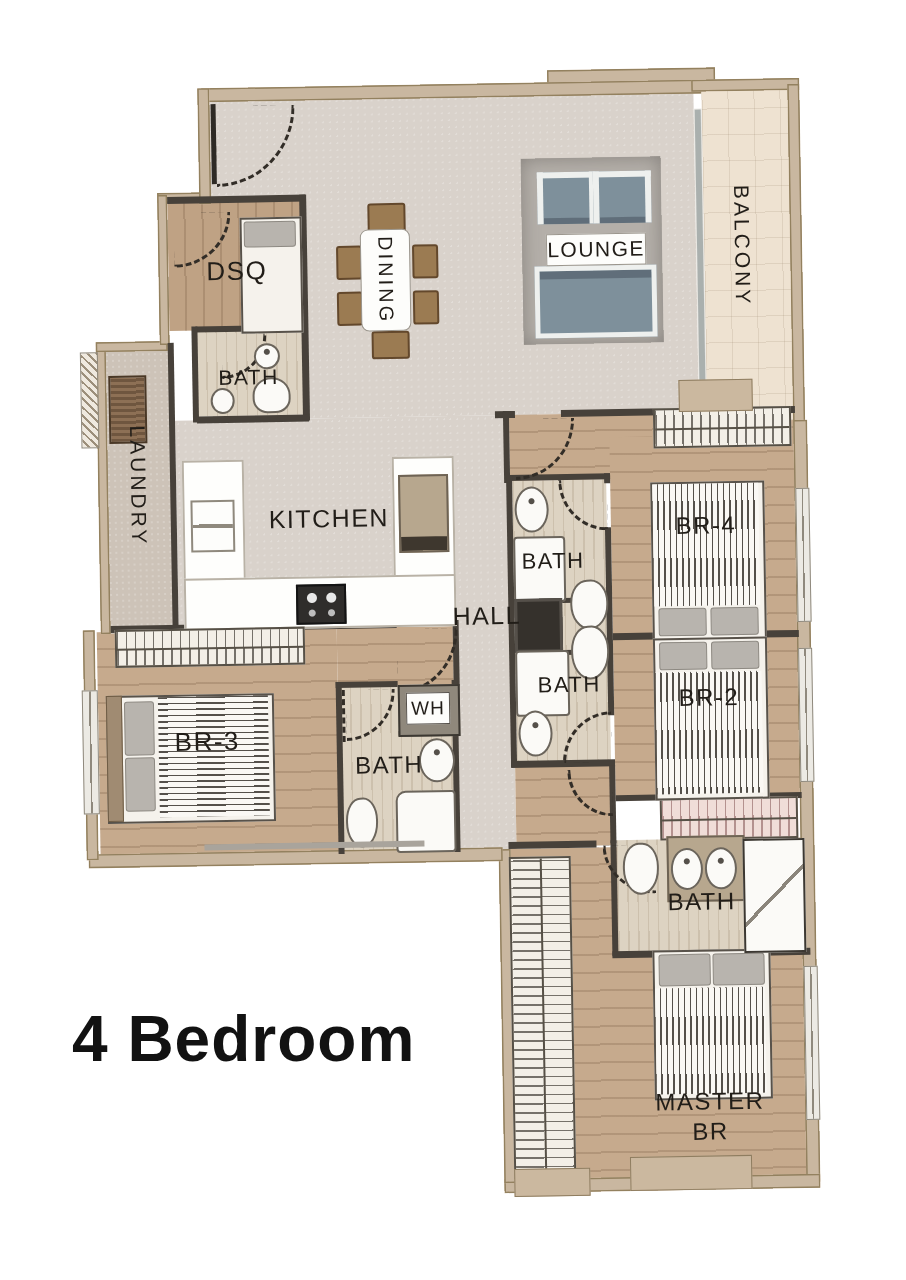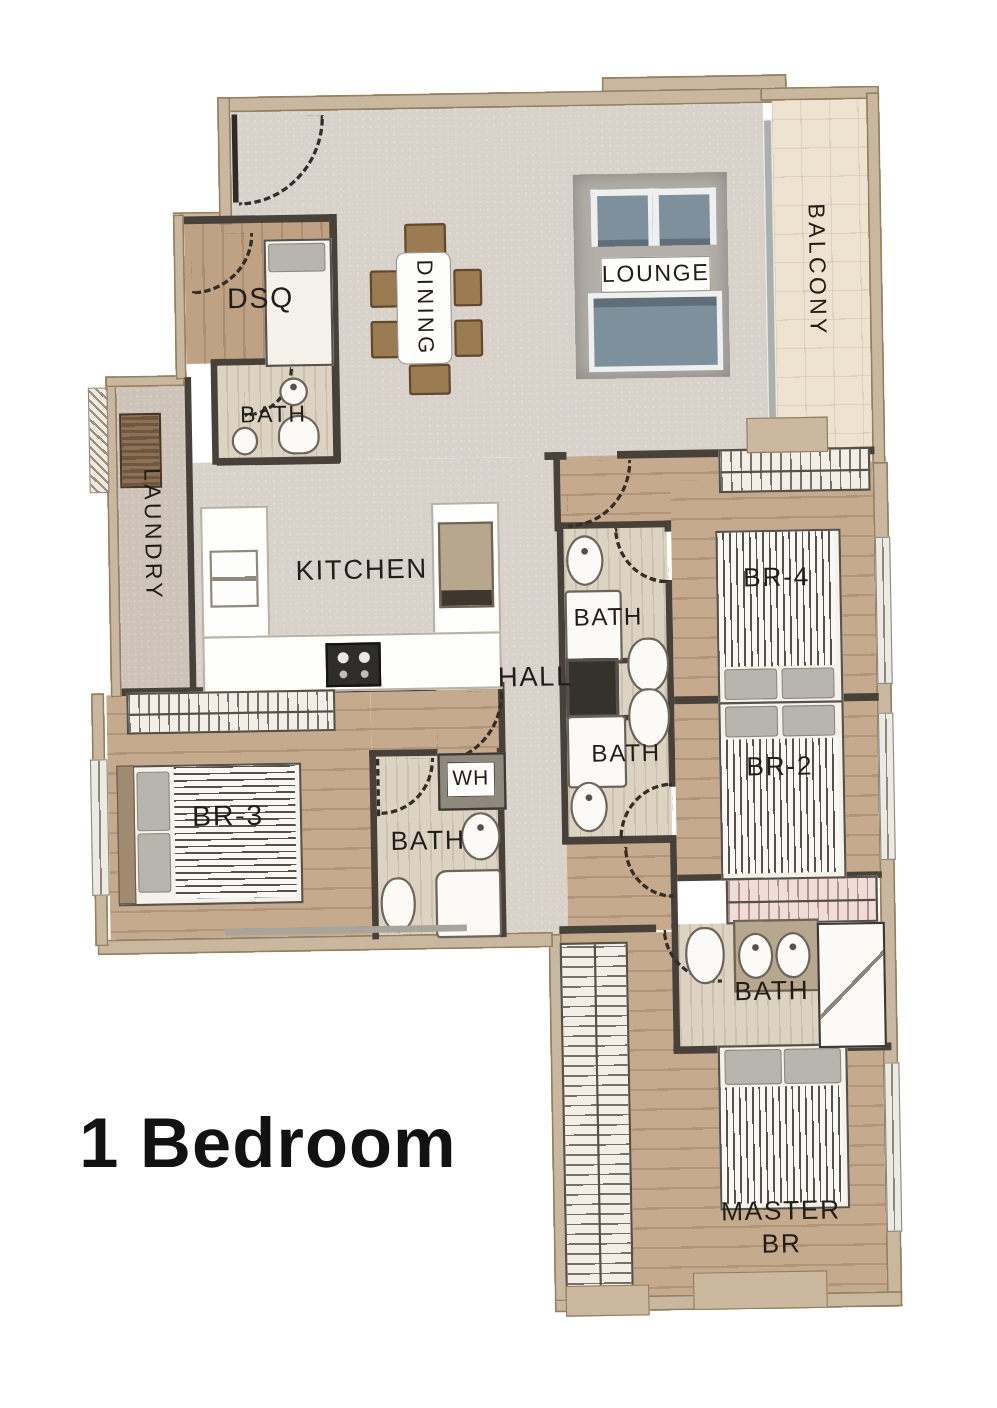--- a/index.html
+++ b/index.html
@@ -262,14 +262,14 @@
     <div class="lbl lbl-c" style="left:652px;top:516px;width:110px;font-size:24px;">BR-4</div>
     <div class="lbl" style="left:536px;top:674px;font-size:22px;">BATH</div>
     <div class="lbl lbl-c" style="left:652px;top:688px;width:110px;font-size:24px;">BR-2</div>
     <div class="lbl" style="left:172px;top:722px;font-size:26px;">BR-3</div>
     <div class="lbl" style="left:352px;top:750px;font-size:24px;">BATH</div>
     <div class="lbl" style="left:662px;top:892px;font-size:24px;">BATH</div>
     <div class="lbl lbl-c" style="left:616px;top:1092px;width:170px;font-size:24px;">MASTER</div>
     <div class="lbl lbl-c" style="left:616px;top:1122px;width:170px;font-size:24px;">BR</div>
   </div>
 
-  <div class="title">1 Bedroom</div>
+  <div class="title">4 Bedroom</div>
 </div>
 
 </body></html>

